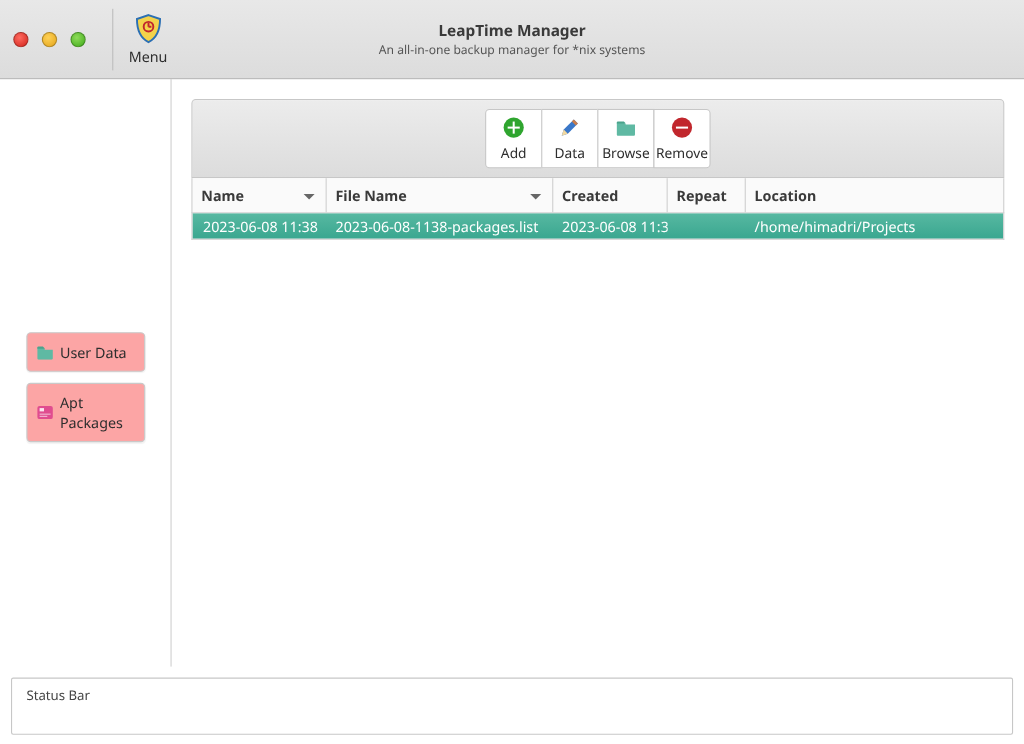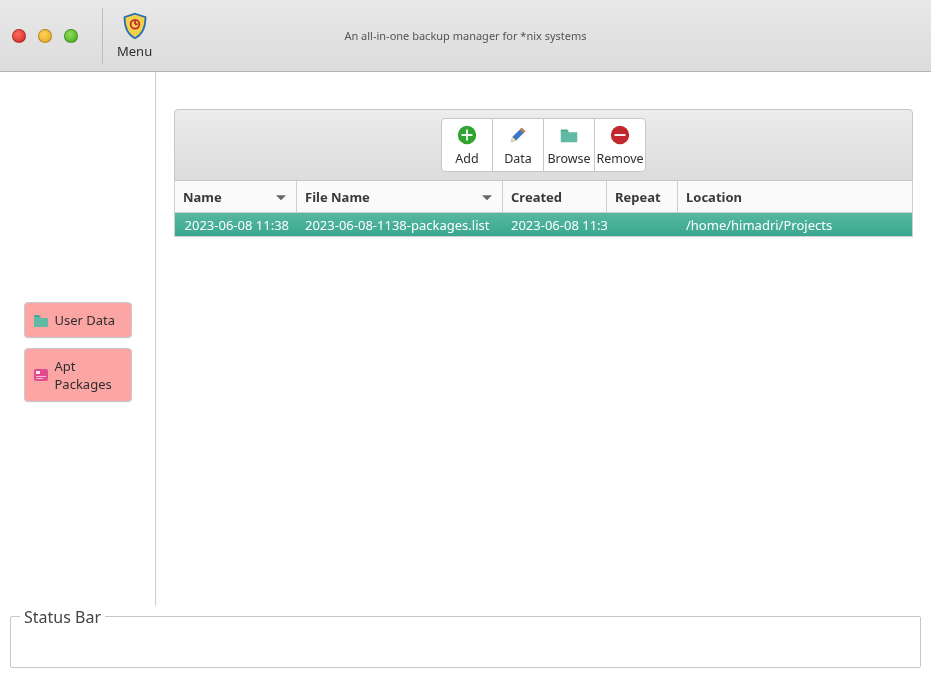--- a/index.html
+++ b/index.html
@@ -61,21 +61,20 @@
 }
 .sidebar-btn svg { width: 16px; height: 14px; flex: 0 0 auto; }
 
 .divider-v { width: 1px; background: #cfcfcf; }
 
 .main {
   flex: 1;
   padding: 18px 18px 0 18px;
   display: flex;
   flex-direction: column;
-  margin-top: 19px;
 }
 .toolbar {
   background: linear-gradient(to bottom, #ececec, #dcdcdc);
   border: 1px solid #c7c7c7;
   border-radius: 4px 4px 0 0;
   display: flex;
   justify-content: center;
   padding: 8px 0;
 }
 .tool-group { display: flex; }
@@ -149,25 +148,25 @@
 .td-location { flex: 1; }
 
 .statusbar-wrap {
   position: absolute;
   left: 10px;
   bottom: 8px;
   width: 911px;
 }
 .statusbar-label {
   position: relative;
-  top: 12px;
+  top: 24px;
   left: 10px;
   background: #fff;
   padding: 0 4px;
-  font-size: 16px;
+  font-size: 12px;
   color: #444;
   display: inline-block;
 }
 .statusbar-box {
   border: 1px solid #c7c7c7;
   height: 52px;
   border-radius: 2px;
 }
 </style>
 </head>
@@ -183,20 +182,21 @@
   <div class="menu-block">
     <svg class="shield" viewBox="0 0 32 32">
       <path d="M16 2 L28 6 C28 18 24 26 16 30 C8 26 4 18 4 6 Z" fill="#f3d24b" stroke="#2b6fb3" stroke-width="2"></path>
       <circle cx="16" cy="14" r="5" fill="none" stroke="#c1272d" stroke-width="2"></circle>
       <line x1="16" y1="14" x2="16" y2="10" stroke="#c1272d" stroke-width="2"></line>
       <line x1="16" y1="14" x2="19" y2="14" stroke="#c1272d" stroke-width="2"></line>
     </svg>
     <span>Menu</span>
   </div>
   <div class="title-block">
+    <div class="title-main">LeapTime Manager</div>
     <div class="title-sub">An all-in-one backup manager for *nix systems</div>
   </div>
 </div>
 
 <div class="body-area">
 
   <div class="sidebar">
     <div class="sidebar-btn">
       <svg viewBox="0 0 16 14">
         <path d="M1 3 h5 l2 2 h7 v8 a1 1 0 0 1 -1 1 h-12 a1 1 0 0 1 -1 -1 z" fill="#5fb9a3"></path>

